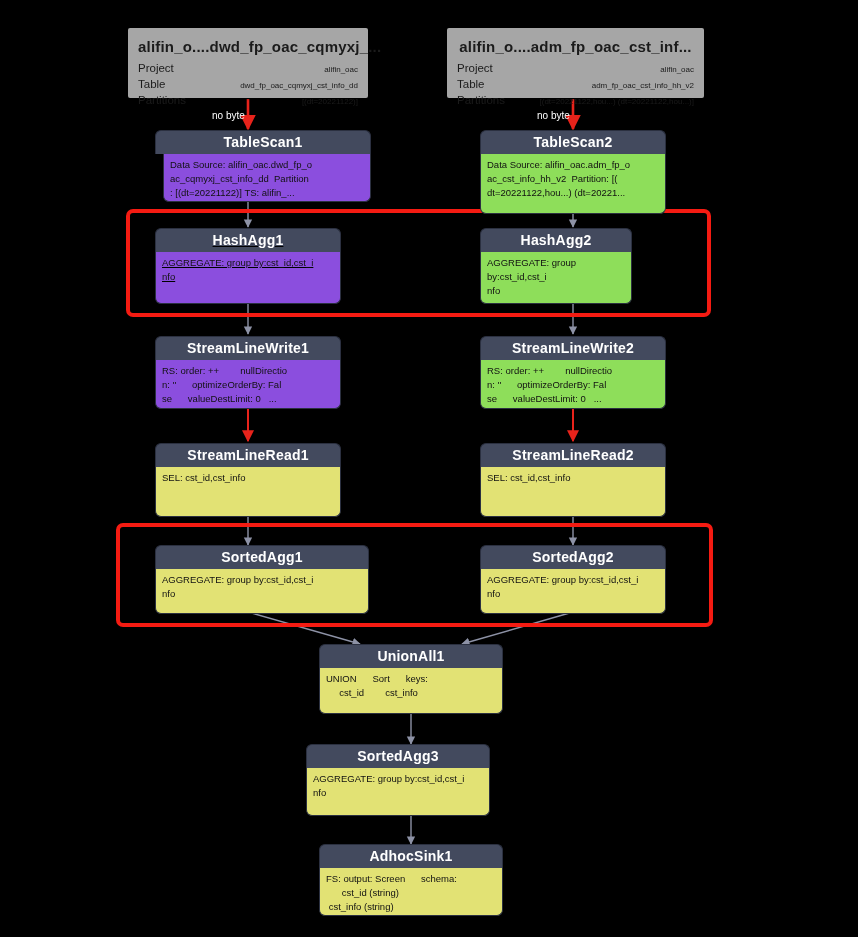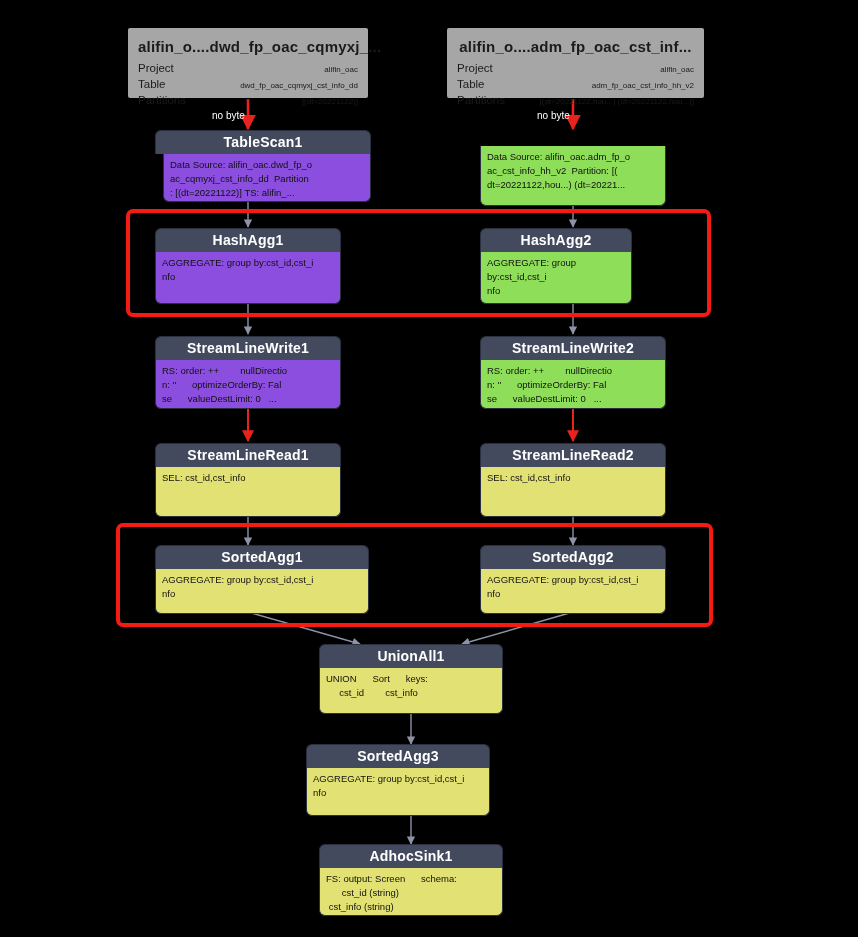--- a/index.html
+++ b/index.html
@@ -140,26 +140,27 @@
   <div class="hl-box" style="left:116px;top:523px;width:597px;height:104px;"></div>
 
   <div class="op-node c-purple" style="left:155px;top:130px;width:216px;height:70px;">
     <div class="op-head">TableScan1</div>
     <div class="op-body" style="height:48px;margin-left:8px;">Data Source: alifin_oac.dwd_fp_o
 ac_cqmyxj_cst_info_dd  Partition
 : [(dt=20221122)] TS: alifin_...</div>
   </div>
 
   <div class="op-node c-green" style="left:480px;top:130px;width:186px;height:70px;">
-    <div class="op-body" style="height:60px;margin-top:16px;">Data Source: alifin_oac.adm_fp_o
+    <div class="op-head">TableScan2</div>
+    <div class="op-body" style="height:60px;">Data Source: alifin_oac.adm_fp_o
 ac_cst_info_hh_v2  Partition: [(
 dt=20221122,hou...) (dt=20221...</div>
   </div>
 
-  <div class="op-node c-purple" style="left:155px;top:228px;width:186px;height:74px;">
+  <div class="op-node c-purple" style="left:155px;top:228px;width:186px;height:74px;text-decoration:underline;">
     <div class="op-head">HashAgg1</div>
     <div class="op-body" style="height:52px;">AGGREGATE: group by:cst_id,cst_i
 nfo</div>
   </div>
 
   <div class="op-node c-green" style="left:480px;top:228px;width:152px;height:74px;">
     <div class="op-head">HashAgg2</div>
     <div class="op-body" style="height:52px;">AGGREGATE: group by:cst_id,cst_i
 nfo</div>
   </div>

